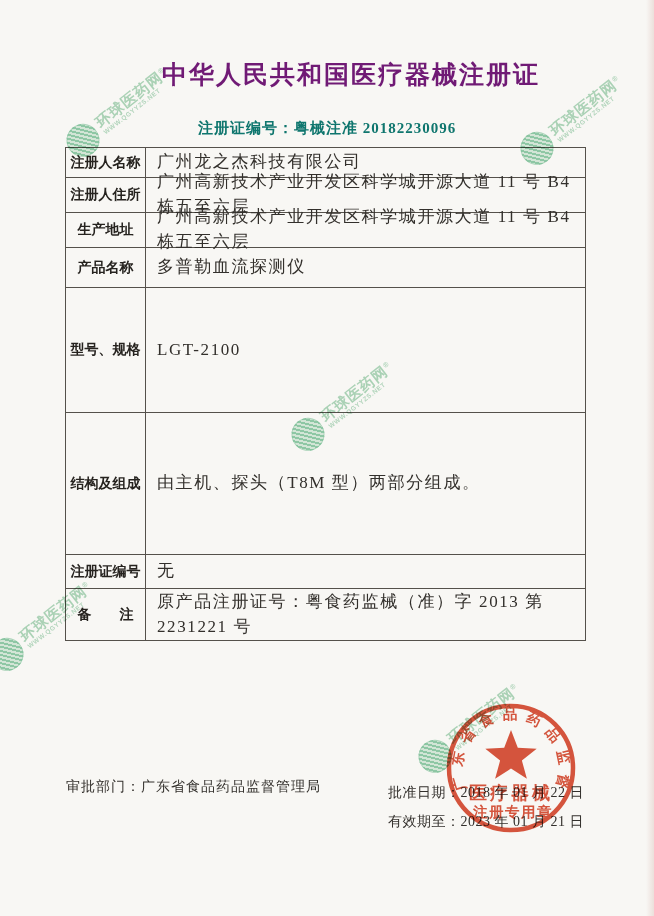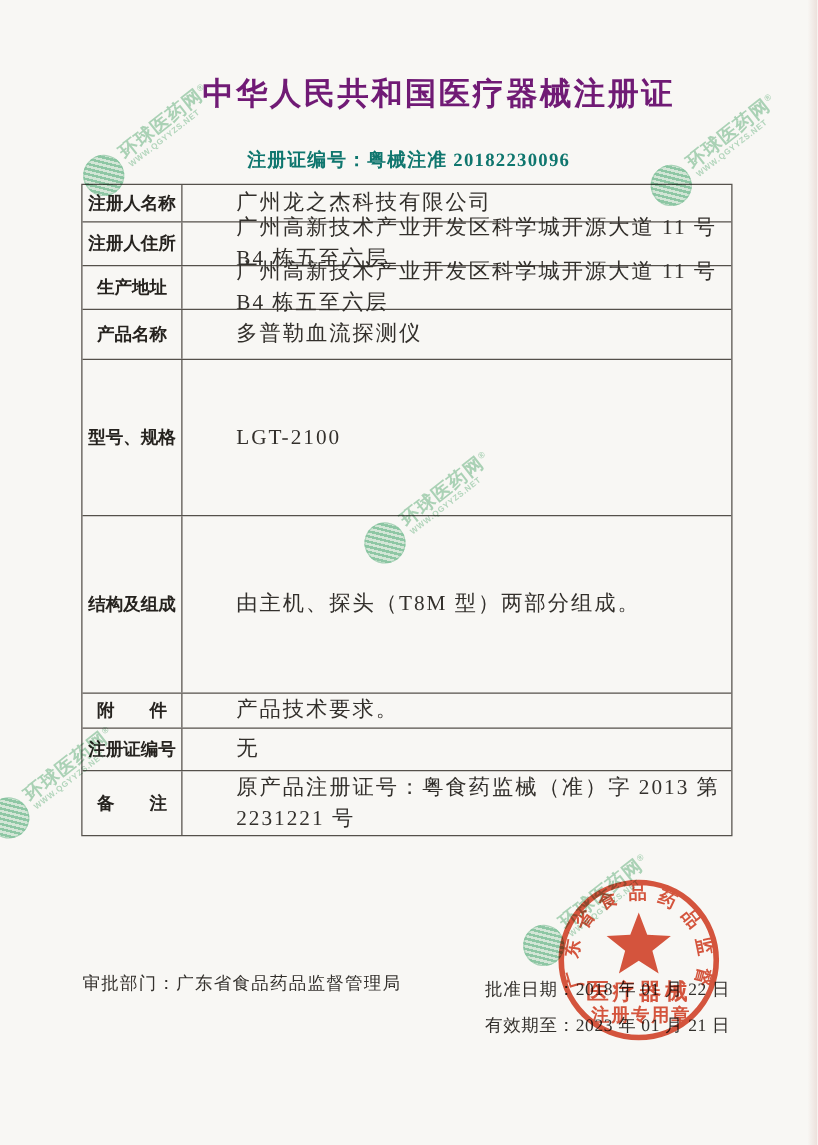--- a/index.html
+++ b/index.html
@@ -16,21 +16,21 @@
     font-size:25px;font-weight:bold;letter-spacing:2px;color:#701a75;margin-left:24px;
   }
   .reg-line{
     position:absolute;top:119px;left:0;width:100%;text-align:center;
     font-size:15px;font-weight:bold;letter-spacing:1px;color:#0f766e;
   }
   .cert-table{
     position:absolute;left:65px;top:147px;width:519px;
     border:1px solid #55514b;background:transparent;
   }
-  .row{display:flex;border-bottom:1px solid #55514b;gap:32px;}
+  .row{display:flex;border-bottom:1px solid #55514b;}
   .row:last-child{border-bottom:none;}
   .cell-label{
     width:79px;min-width:79px;border-right:1px solid #55514b;
     display:flex;align-items:center;justify-content:center;
     font-weight:bold;font-size:14px;color:#26231f;text-align:center;
   }
   .cell-value{
     flex:1;display:flex;align-items:center;
     padding:3px 6px 3px 11px;font-size:17px;letter-spacing:1.6px;line-height:1.45;
   }
@@ -95,24 +95,20 @@
     <div class="cell-value">多普勒血流探测仪</div>
   </div>
   <div class="row r5">
     <div class="cell-label">型号、规格</div>
     <div class="cell-value">LGT-2100</div>
   </div>
   <div class="row r6">
     <div class="cell-label">结构及组成</div>
     <div class="cell-value">由主机、探头（T8M 型）两部分组成。</div>
   </div>
-  <div class="row r8">
-    <div class="cell-label">附　　件</div>
-    <div class="cell-value">产品技术要求。</div>
-  </div>
   <div class="row r9">
     <div class="cell-label">注册证编号</div>
     <div class="cell-value">无</div>
   </div>
   <div class="row r10">
     <div class="cell-label">备　　注</div>
     <div class="cell-value">原产品注册证号：粤食药监械（准）字 2013 第 2231221 号</div>
   </div>
 </div>
 

